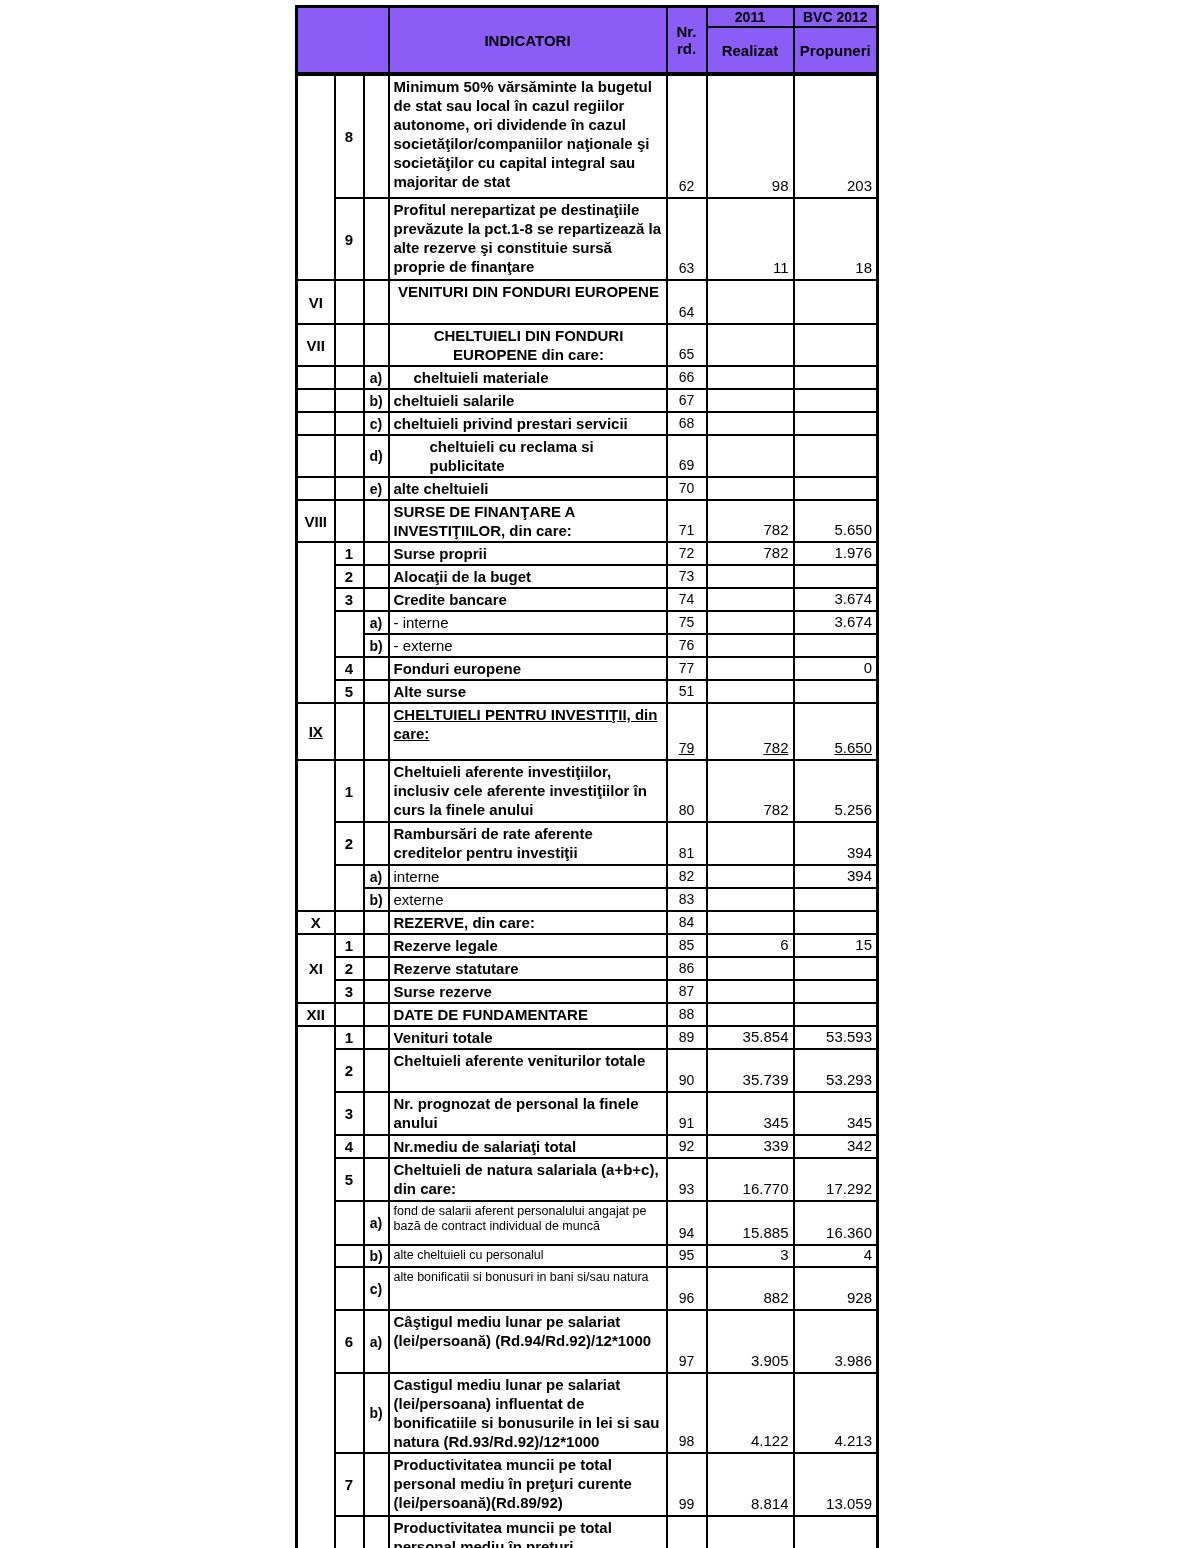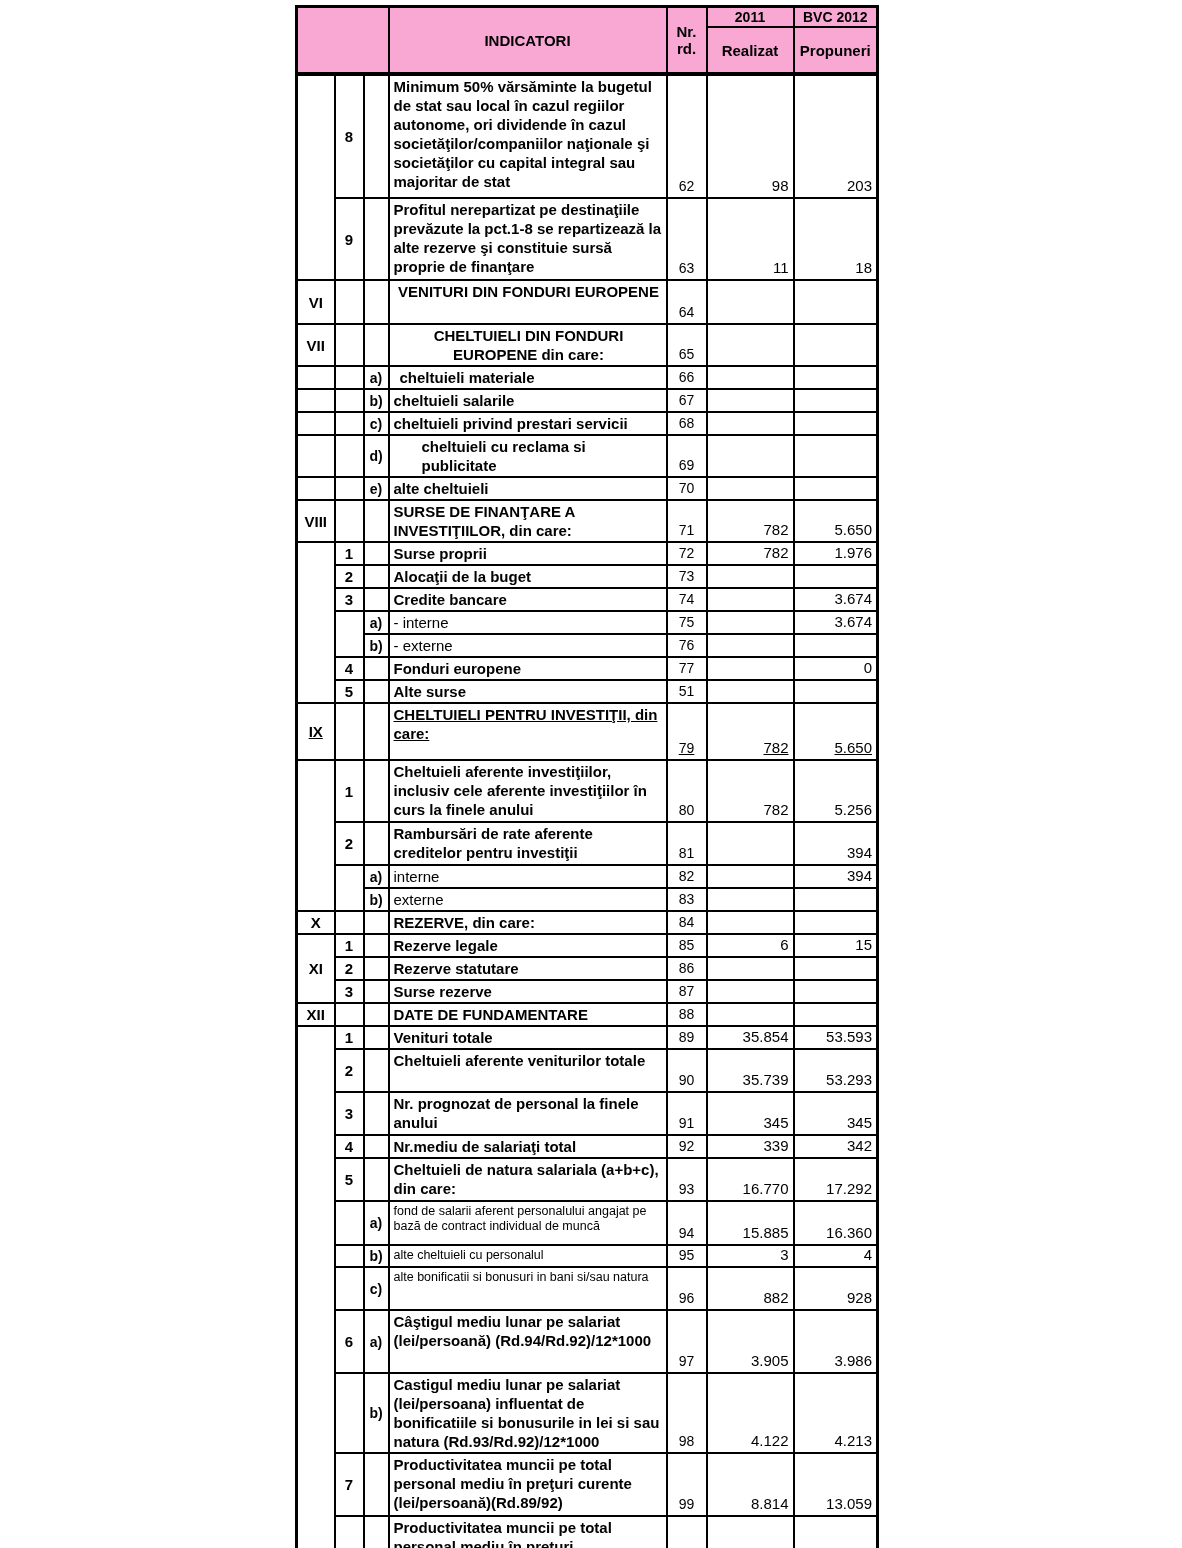--- a/index.html
+++ b/index.html
@@ -3,21 +3,21 @@
 <meta charset="utf-8">
 <style>
   html,body { margin:0; padding:0; background:#fff; }
   body { width:1182px; height:1548px; font-family:"Liberation Sans","DejaVu Sans",sans-serif; color:#000; }
   .page { position:relative; width:1182px; height:1548px; background:#fff; overflow:hidden; }
   table.doc { position:absolute; left:295px; top:5px; width:581px;
               border-collapse:collapse; table-layout:fixed;
               border:3px solid #000; }
   td { border:2px solid #000; overflow:hidden; word-wrap:break-word; }
   
-  thead td { text-align:center; vertical-align:middle; font-weight:bold; font-size:15px; background:#f9a8d4; }
+  thead td { text-align:center; vertical-align:middle; font-weight:bold; font-size:15px; background:#8b5cf6; }
   thead tr.h1 { height:20px; }
   thead tr.h2 { height:47px; }
   thead td.yr { font-size:14px; }
   thead td.bb { border-bottom:4px solid #000; }
   thead .two-line { line-height:17px; }
   
   td.rm { text-align:center; vertical-align:middle; font-weight:bold; font-size:15px;margin-top:24px; }
   td.nm { text-align:center; vertical-align:middle; font-weight:bold; font-size:15px; }
   td.lt { text-align:center; vertical-align:middle; font-weight:bold; font-size:14px; padding:0; }
   td.in { text-align:left; vertical-align:top; font-weight:bold; font-size:15px; line-height:19px; padding:1px 2px 1px 4px; }
@@ -90,21 +90,21 @@
           <td class="lt"></td>
           <td class="in ctr">CHELTUIELI DIN FONDURI EUROPENE din care:</td>
           <td class="nr">65</td>
           <td class="vl"></td>
           <td class="vl"></td>
         </tr>
         <tr style="height: 22px;">
           <td class="rm"></td>
           <td class="nm"></td>
           <td class="lt">a)</td>
-          <td class="in" style="padding-left: 10px;">cheltuieli materiale</td>
+          <td class="in" style="padding-left: 24px;">cheltuieli materiale</td>
           <td class="nr">66</td>
           <td class="vl"></td>
           <td class="vl"></td>
         </tr>
         <tr style="height: 22px;">
           <td class="rm"></td>
           <td class="nm"></td>
           <td class="lt">b)</td>
           <td class="in">cheltuieli salarile</td>
           <td class="nr">67</td>
@@ -117,21 +117,21 @@
           <td class="lt">c)</td>
           <td class="in">cheltuieli privind prestari servicii</td>
           <td class="nr">68</td>
           <td class="vl"></td>
           <td class="vl"></td>
         </tr>
         <tr style="height: 22px;">
           <td class="rm"></td>
           <td class="nm"></td>
           <td class="lt">d)</td>
-          <td class="in" style="padding-left: 32px;">cheltuieli cu reclama si publicitate</td>
+          <td class="in" style="padding-left: 40px;">cheltuieli cu reclama si publicitate</td>
           <td class="nr">69</td>
           <td class="vl"></td>
           <td class="vl"></td>
         </tr>
         <tr style="height: 22px;">
           <td class="rm"></td>
           <td class="nm"></td>
           <td class="lt">e)</td>
           <td class="in">alte cheltuieli</td>
           <td class="nr">70</td>

